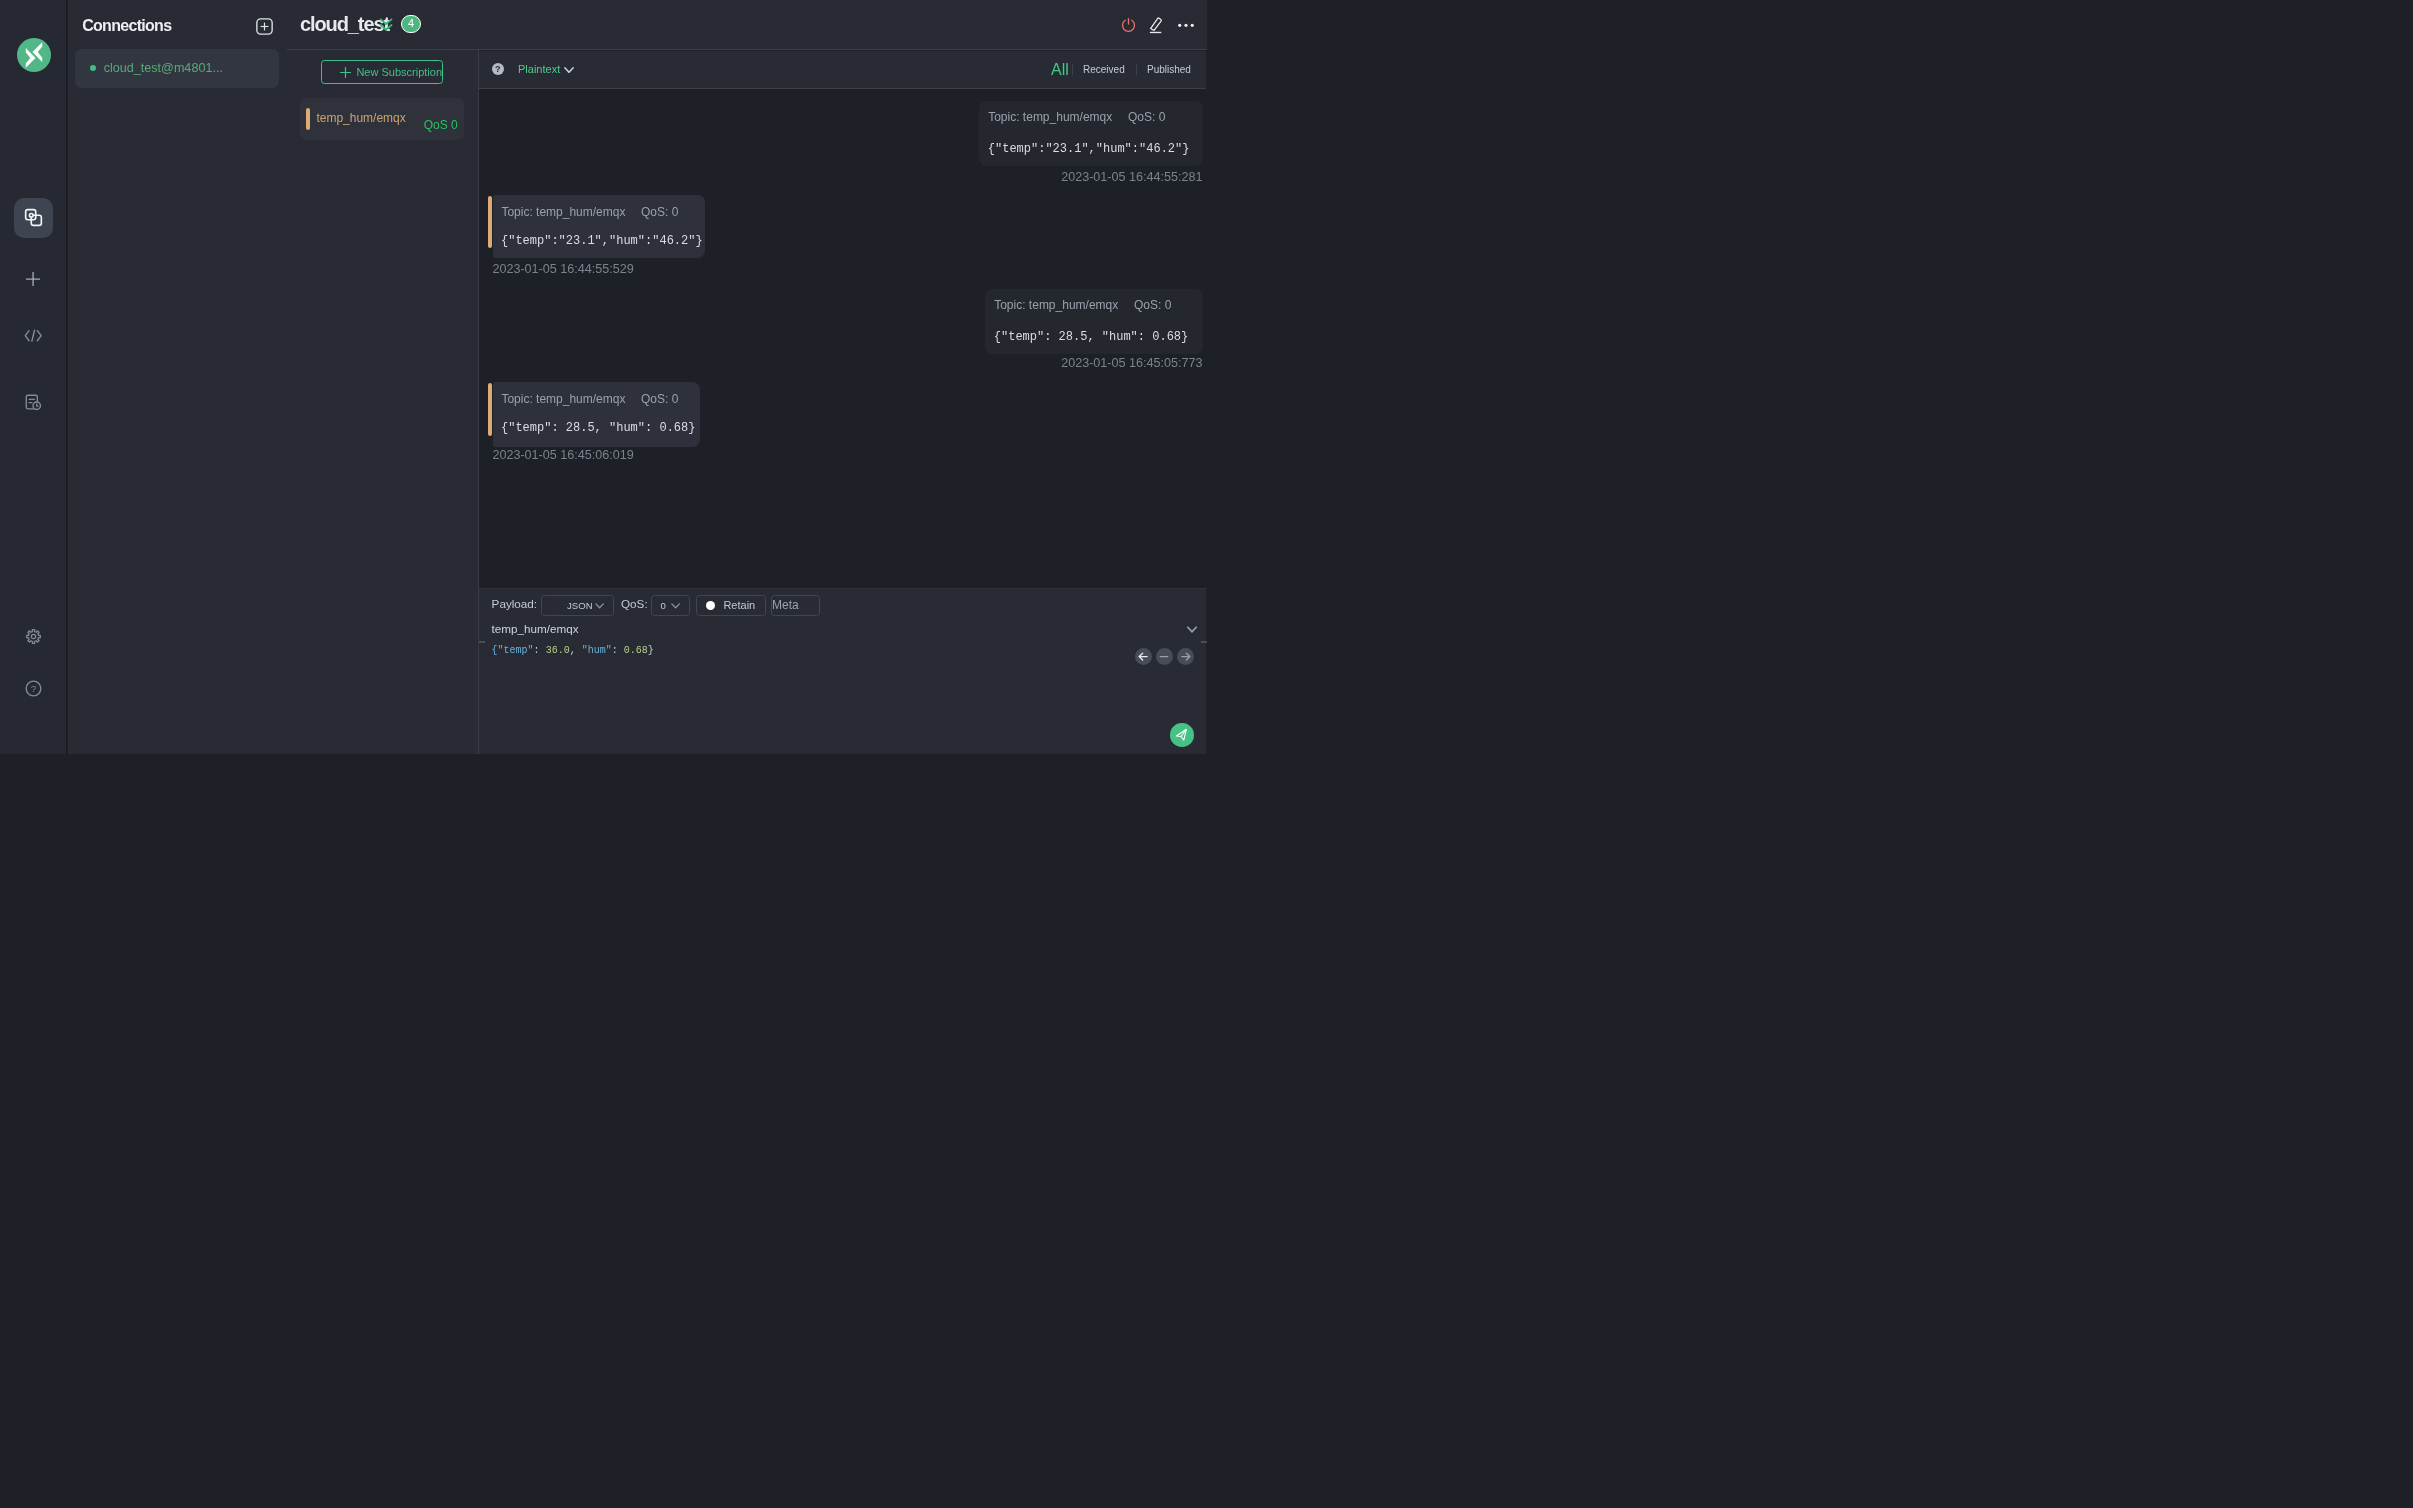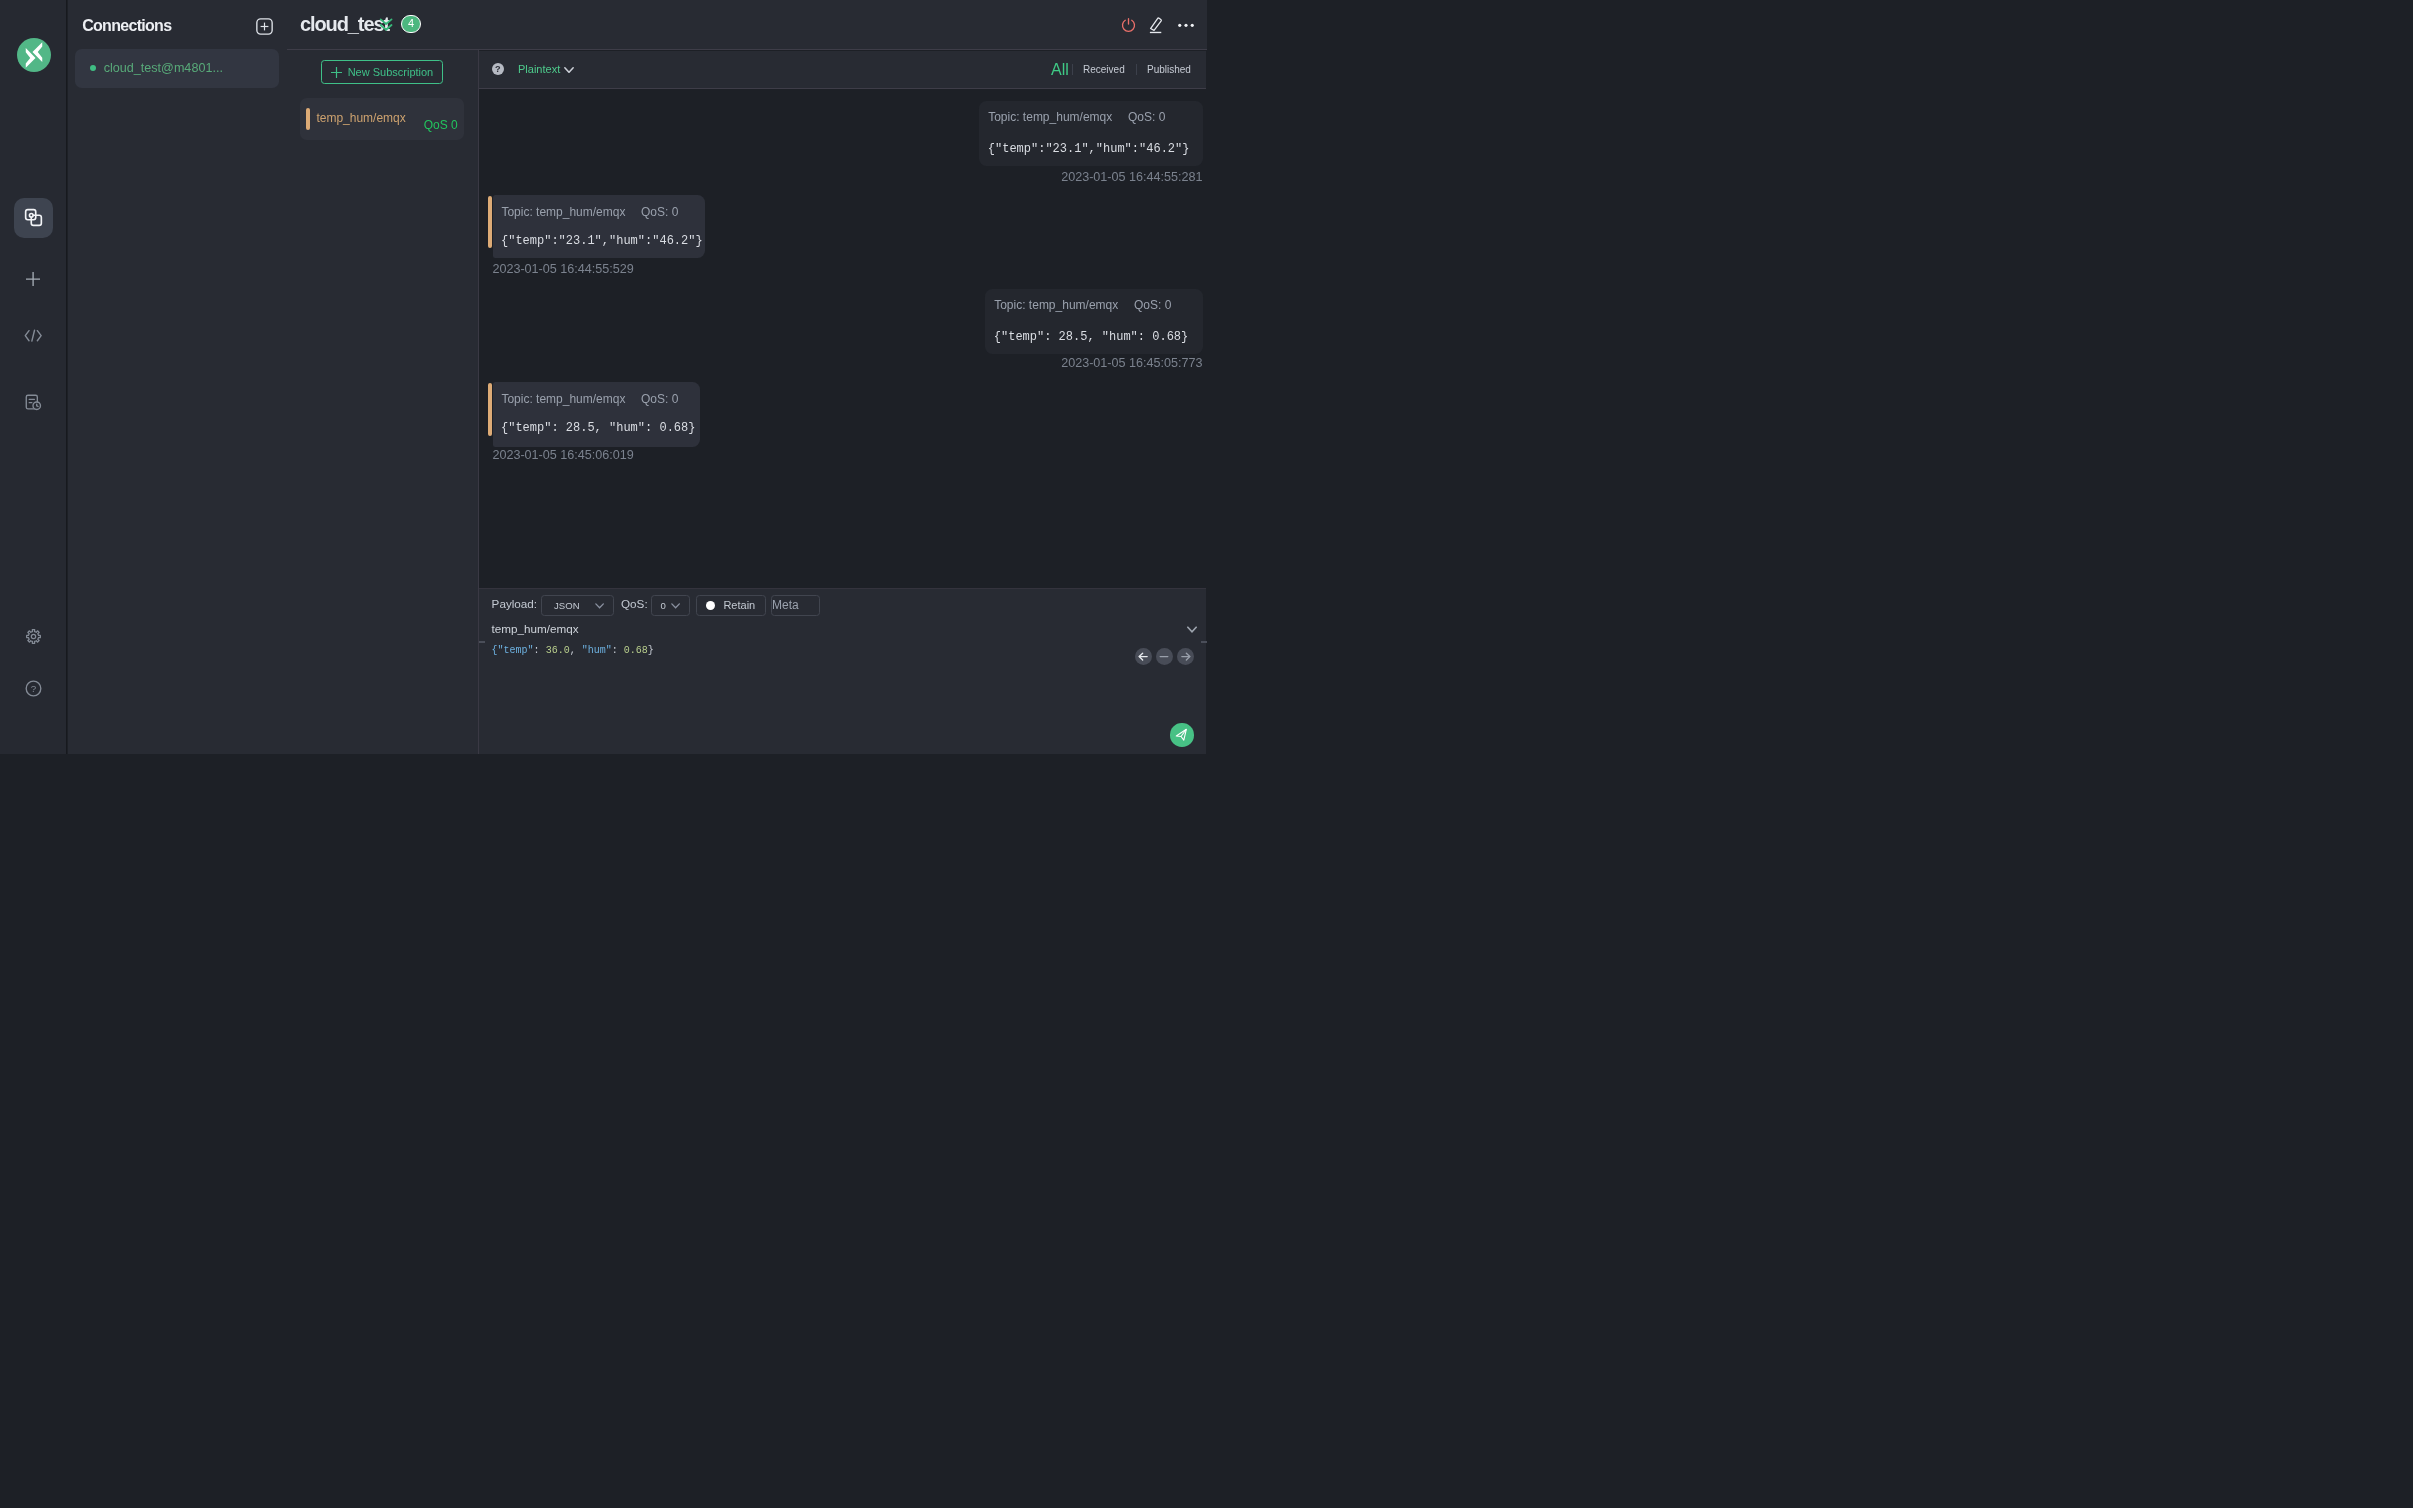--- a/index.html
+++ b/index.html
@@ -102,21 +102,21 @@
     <line x1="3.4" y1="18.2" x2="16.8" y2="18.2" stroke-width="1.6"></line>
   </svg>
   <svg class="abs" style="left:891px;top:22px" width="16" height="6.7" viewBox="0 0 19 8" fill="#f0f2f5">
     <circle cx="2" cy="4" r="1.9"></circle>
       <circle cx="9.5" cy="4" r="1.9"></circle>
       <circle cx="17" cy="4" r="1.9"></circle>
   </svg>
 </div>
 
 <div class="abs" id="subpanel">
-  <div class="abs" style="left:34px;top:10px;width:122px;height:23.5px;border:0.8px solid #3fc088;border-radius:3.4px;color:#3fc088;font-size:11px;text-align:center;line-height:22px">
+  <div class="abs" style="left:34px;top:10px;width:122px;height:23.5px;border:0.8px solid #3fc088;border-radius:3.4px;color:#3fc088;font-size:11px;text-align:right;line-height:22px">
     <svg style="vertical-align:-1.7px;margin-right:5.9px" width="11" height="11" viewBox="0 0 13 13" stroke="#3fc088" stroke-width="1.4" stroke-linecap="round">
         <line x1="6.5" y1="0.5" x2="6.5" y2="12.5"></line>
         <line x1="0.5" y1="6.5" x2="12.5" y2="6.5"></line>
       </svg>New Subscription</div>
   <div class="abs" style="left:13.4px;top:48px;width:164px;height:42px;background:#2f323b;border-radius:6.7px">
     <div class="abs" style="left:5.9px;top:9.6px;width:4.2px;height:22.6px;border-radius:2.5px;background:#ddab76"></div>
     <div class="abs" style="left:16px;top:14.2px;font-size:12px;line-height:12.6px;color:#cda26f">temp_hum/emqx</div>
     <div class="abs" style="right:6.7px;top:21px;font-size:12px;line-height:12.6px;color:#22c55e">QoS 0</div>
   </div>
 </div>
@@ -164,21 +164,21 @@
     <div class="topicrow" style="position:absolute;left:148px;top:11.3px">QoS: 0</div>
     <div class="payload mono" style="position:absolute;left:8px;top:39px;font-size:12px">{"temp": 28.5, "hum": 0.68}</div>
   </div>
   <div class="ts" style="left:13.4px;top:359px">2023-01-05 16:45:06:019</div>
 </div>
 
 <div class="abs" id="pubarea">
   <div class="abs" style="left:0px;top:52px;width:5.9px;height:1.7px;background:#4a4e59"></div>
   <div class="abs" style="left:722px;top:52px;width:5.9px;height:1.7px;background:#4a4e59"></div>
   <div class="abs" style="left:12.6px;top:8px;font-size:11.7px;color:#c3c9d2">Payload:</div>
-  <div class="selbox" style="left:62px;width:73px;padding-left:12px;font-size:9.6px">JSON
+  <div class="selbox" style="left:62px;width:73px;padding-left:25px;font-size:9.6px">JSON
     <svg style="position:absolute;right:8.4px;top:7.5px" width="9.2" height="5.9" viewBox="0 0 11 7" fill="none" stroke="#8a91a0" stroke-width="1.6" stroke-linecap="round">
         <polyline points="1,1 5.5,5.6 10,1"></polyline>
       </svg>
   </div>
   <div class="abs" style="left:142px;top:8px;font-size:11.7px;color:#c3c9d2">QoS:</div>
   <div class="selbox" style="left:172px;width:39px;padding-left:8.4px;font-size:9.6px">0
     <svg style="position:absolute;right:9.2px;top:7.5px" width="9.2" height="5.9" viewBox="0 0 11 7" fill="none" stroke="#8a91a0" stroke-width="1.6" stroke-linecap="round">
         <polyline points="1,1 5.5,5.6 10,1"></polyline>
       </svg>
   </div>

